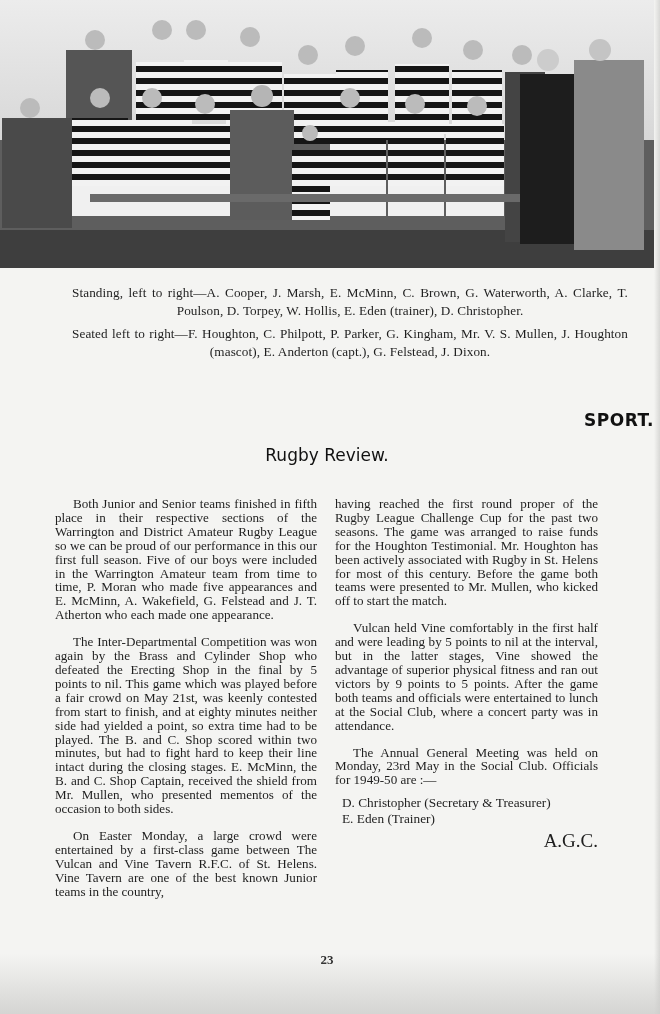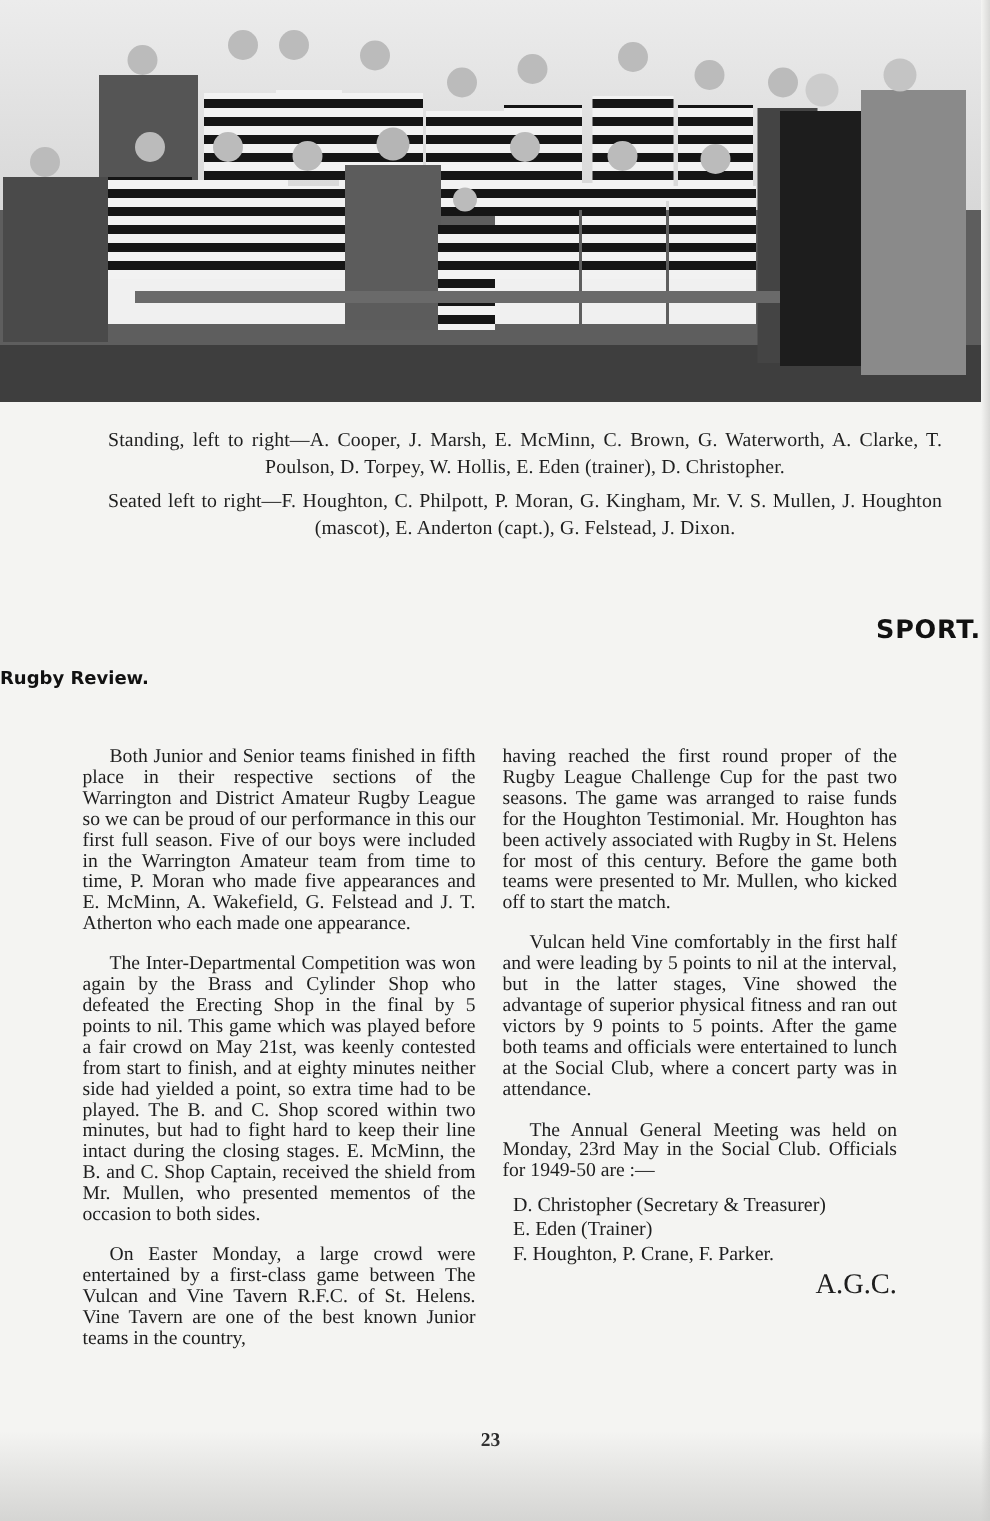--- a/index.html
+++ b/index.html
@@ -34,22 +34,22 @@
   }
   .caption p { margin: 0 0 5px 0; text-align: justify; text-align-last: center; }
 
   .heading-sport {
     position: absolute; left: 0; width: 654px; top: 410px;
     text-align: right; font-family: "DejaVu Sans", sans-serif;
     font-weight: bold; font-size: 17px; letter-spacing: 0.5px; color: #111;
   }
   .heading-review {
     position: absolute; left: 0; width: 654px; top: 445px;
-    text-align: left; font-family: "DejaVu Sans", sans-serif;
-    font-weight: bold; font-size: 12px; color: #111;
+    text-align: center; font-family: "DejaVu Sans", sans-serif;
+    font-weight: normal; font-size: 17px; color: #111;
   }
 
   .col {
     position: absolute; top: 497px;
     font-size: 13.1px; line-height: 13.9px;
   }
   .col-left { left: 55px; width: 262px; }
   .col-right { left: 335px; width: 263px; }
   .col p {
     margin: 0 0 13px 0; text-align: justify; text-indent: 18px;
@@ -134,40 +134,39 @@
       <rect x="446" y="124" width="58" height="62" fill="url(#hoops)"></rect>
         <rect x="446" y="186" width="58" height="30" fill="#f0f0f0"></rect>
         <circle cx="477" cy="106" r="10" fill="#bbb"></circle>
       <rect x="90" y="194" width="430" height="8" fill="#6a6a6a"></rect>
     </g>
   </svg>
 </div>
 
 <div class="caption">
   <p>Standing, left to right—A. Cooper, J. Marsh, E. McMinn, C. Brown, G. Waterworth, A. Clarke, T. Poulson, D. Torpey, W. Hollis, E. Eden (trainer), D. Christopher.</p>
-  <p>Seated left to right—F. Houghton, C. Philpott, P. Moran, G. Kingham, Mr. V. S. Mullen, J. Houghton (mascot), E. Anderton (capt.), G. Felstead, J. Dixon.</p>
+  <p>Seated left to right—F. Houghton, C. Philpott, P. Parker, G. Kingham, Mr. V. S. Mullen, J. Houghton (mascot), E. Anderton (capt.), G. Felstead, J. Dixon.</p>
 </div>
 
 <div class="heading-sport">SPORT.</div>
 <div class="heading-review">Rugby Review.</div>
 
 <div class="col col-left">
   <p>Both Junior and Senior teams finished in fifth place in their respective sections of the Warrington and District Amateur Rugby League so we can be proud of our performance in this our first full season. Five of our boys were included in the Warrington Amateur team from time to time, P. Moran who made five appear­ances and E. McMinn, A. Wakefield, G. Felstead and J. T. Atherton who each made one appearance.</p>
   <p>The Inter-Departmental Competition was won again by the Brass and Cylinder Shop who defeated the Erecting Shop in the final by 5 points to nil. This game which was played before a fair crowd on May 21st, was keenly contested from start to finish, and at eighty minutes neither side had yielded a point, so extra time had to be played. The B. and C. Shop scored within two minutes, but had to fight hard to keep their line intact during the closing stages. E. McMinn, the B. and C. Shop Captain, received the shield from Mr. Mullen, who presented mementos of the occasion to both sides.</p>
   <p>On Easter Monday, a large crowd were entertained by a first-class game between The Vulcan and Vine Tavern R.F.C. of St. Helens. Vine Tavern are one of the best known Junior teams in the country,</p>
 </div>
 
 <div class="col col-right">
   <p class="no-indent">having reached the first round proper of the Rugby League Challenge Cup for the past two seasons. The game was arranged to raise funds for the Houghton Testi­monial. Mr. Houghton has been actively associated with Rugby in St. Helens for most of this century. Before the game both teams were presented to Mr. Mullen, who kicked off to start the match.</p>
   <p>Vulcan held Vine comfortably in the first half and were leading by 5 points to nil at the interval, but in the latter stages, Vine showed the advantage of superior physical fitness and ran out victors by 9 points to 5 points. After the game both teams and officials were entertained to lunch at the Social Club, where a concert party was in attendance.</p>
   <p style="margin-bottom:8px">The Annual General Meeting was held on Monday, 23rd May in the Social Club. Officials for 1949-50 are :—</p>
   <ul class="officials">
     <li>D. Christopher (Secretary &amp; Treasurer)</li>
     <li>E. Eden (Trainer)</li>
-    <li>F. Houghton, P. Crane, F. Parker.</li>
   </ul>
   <div class="signoff">A.G.C.</div>
 </div>
 
 <div class="page-number">23</div>
 
 <div class="page-edge-right"></div>
 <div class="page-bottom-shade"></div>
 
 </body></html>

